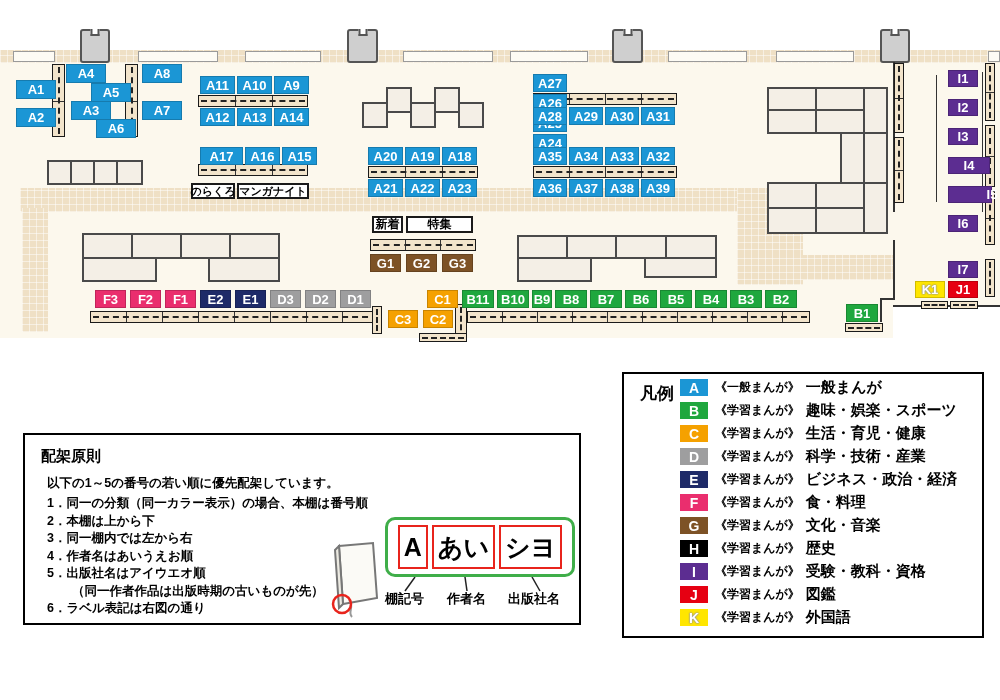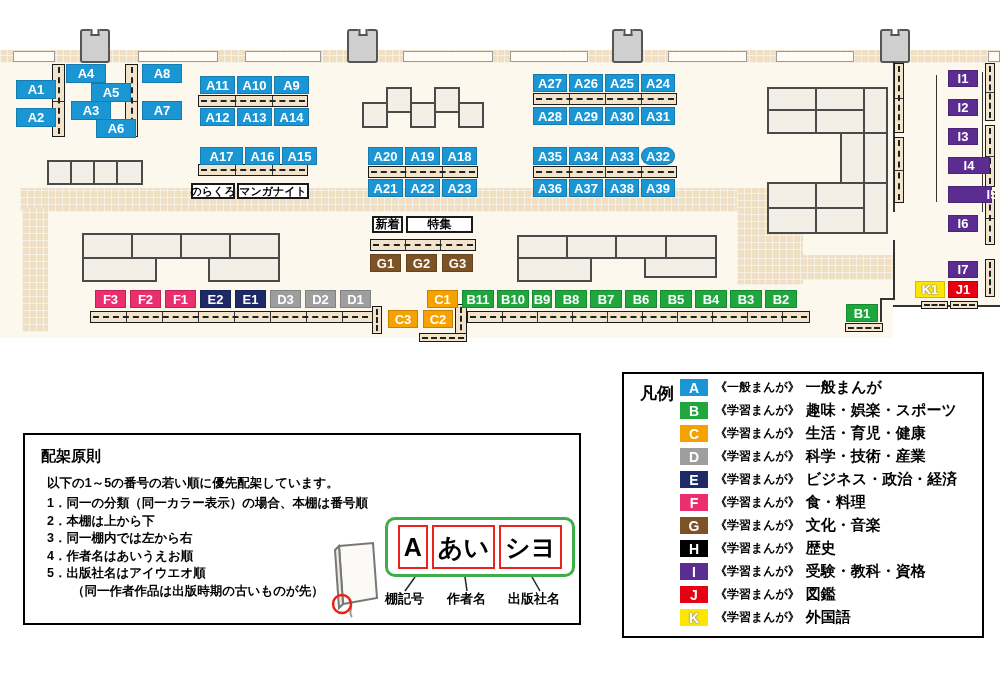--- a/index.html
+++ b/index.html
@@ -200,40 +200,40 @@
   <div class="tag bg-a" style="width:35px;">A20</div>
       <div class="tag bg-a" style="width:35px;">A19</div>
       <div class="tag bg-a" style="width:35px;">A18</div>
     </div>
   <div class="row" style="left:368px;top:179px;gap:2px;">
 
   <div class="tag bg-a" style="width:35px;">A21</div>
       <div class="tag bg-a" style="width:35px;">A22</div>
       <div class="tag bg-a" style="width:35px;">A23</div>
     </div>
-  <div class="row" style="left:533px;top:74px;gap:2px;">
+  <div class="row" style="left:533px;top:74px;gap:2px;flex-direction:column;">
 
   <div class="tag bg-a" style="width:34px;">A27</div>
       <div class="tag bg-a" style="width:34px;">A26</div>
       <div class="tag bg-a" style="width:34px;">A25</div>
       <div class="tag bg-a" style="width:34px;">A24</div>
     </div>
   <div class="row" style="left:533px;top:107px;gap:2px;">
 
   <div class="tag bg-a" style="width:34px;">A28</div>
       <div class="tag bg-a" style="width:34px;">A29</div>
       <div class="tag bg-a" style="width:34px;">A30</div>
       <div class="tag bg-a" style="width:34px;">A31</div>
     </div>
   <div class="row" style="left:533px;top:147px;gap:2px;">
 
   <div class="tag bg-a" style="width:34px;">A35</div>
       <div class="tag bg-a" style="width:34px;">A34</div>
       <div class="tag bg-a" style="width:34px;">A33</div>
-      <div class="tag bg-a" style="width:34px;border-radius:9px;">A32</div>
+      <div class="tag bg-a" style="width:34px;">A32</div>
     </div>
   <div class="row" style="left:533px;top:179px;gap:2px;">
 
   <div class="tag bg-a" style="width:34px;">A36</div>
       <div class="tag bg-a" style="width:34px;">A37</div>
       <div class="tag bg-a" style="width:34px;">A38</div>
       <div class="tag bg-a" style="width:34px;">A39</div>
     </div>
 
   <div class="row" style="left:370px;top:254px;gap:5px;">
@@ -370,20 +370,21 @@
     <div class="p-title">配架原則</div>
     <div class="p-intro">以下の1～5の番号の若い順に優先配架しています。</div>
     <div class="p-rules">
 
     <div class="p-rule">1．同一の分類（同一カラー表示）の場合、本棚は番号順</div>
         <div class="p-rule">2．本棚は上から下</div>
         <div class="p-rule">3．同一棚内では左から右</div>
         <div class="p-rule">4．作者名はあいうえお順</div>
         <div class="p-rule">5．出版社名はアイウエオ順</div>
         <div class="p-rule">　　（同一作者作品は出版時期の古いものが先）</div>
+        <div class="p-rule">6．ラベル表記は右図の通り</div>
       </div>
   </div>
 
   <svg class="abs" style="left:325px;top:538px;" width="62" height="80" viewBox="0 0 62 80">
     <polygon points="14,8 48,5 52,60 18,66" fill="#fbfaf6" stroke="#777" stroke-width="2"></polygon>
     <polygon points="10,12 14,8 18,66 14,70" fill="#eceae2" stroke="#777" stroke-width="2"></polygon>
     <path d="M24,62 C30,70 22,74 27,79" fill="none" stroke="#999" stroke-width="2"></path>
     <circle cx="17" cy="66" r="9" fill="none" stroke="#e8241c" stroke-width="2.5"></circle>
   </svg>
 

